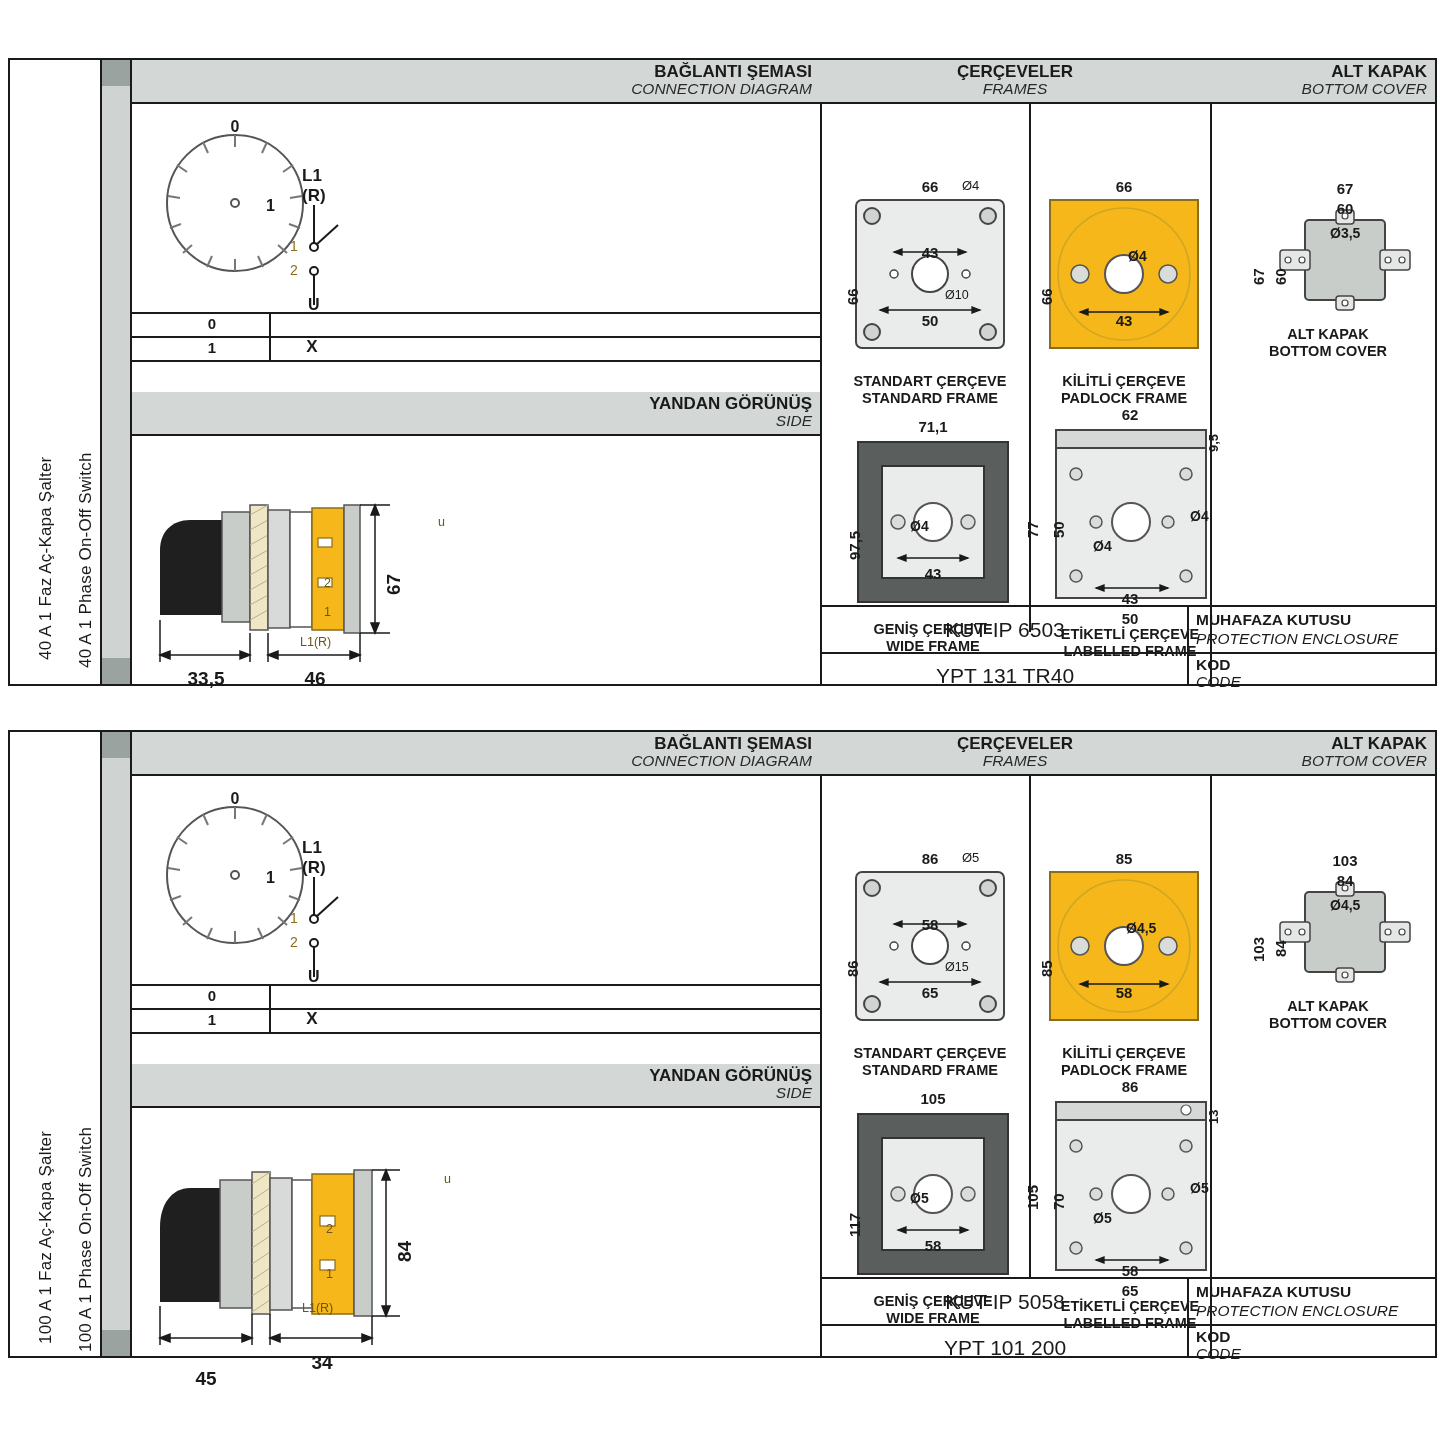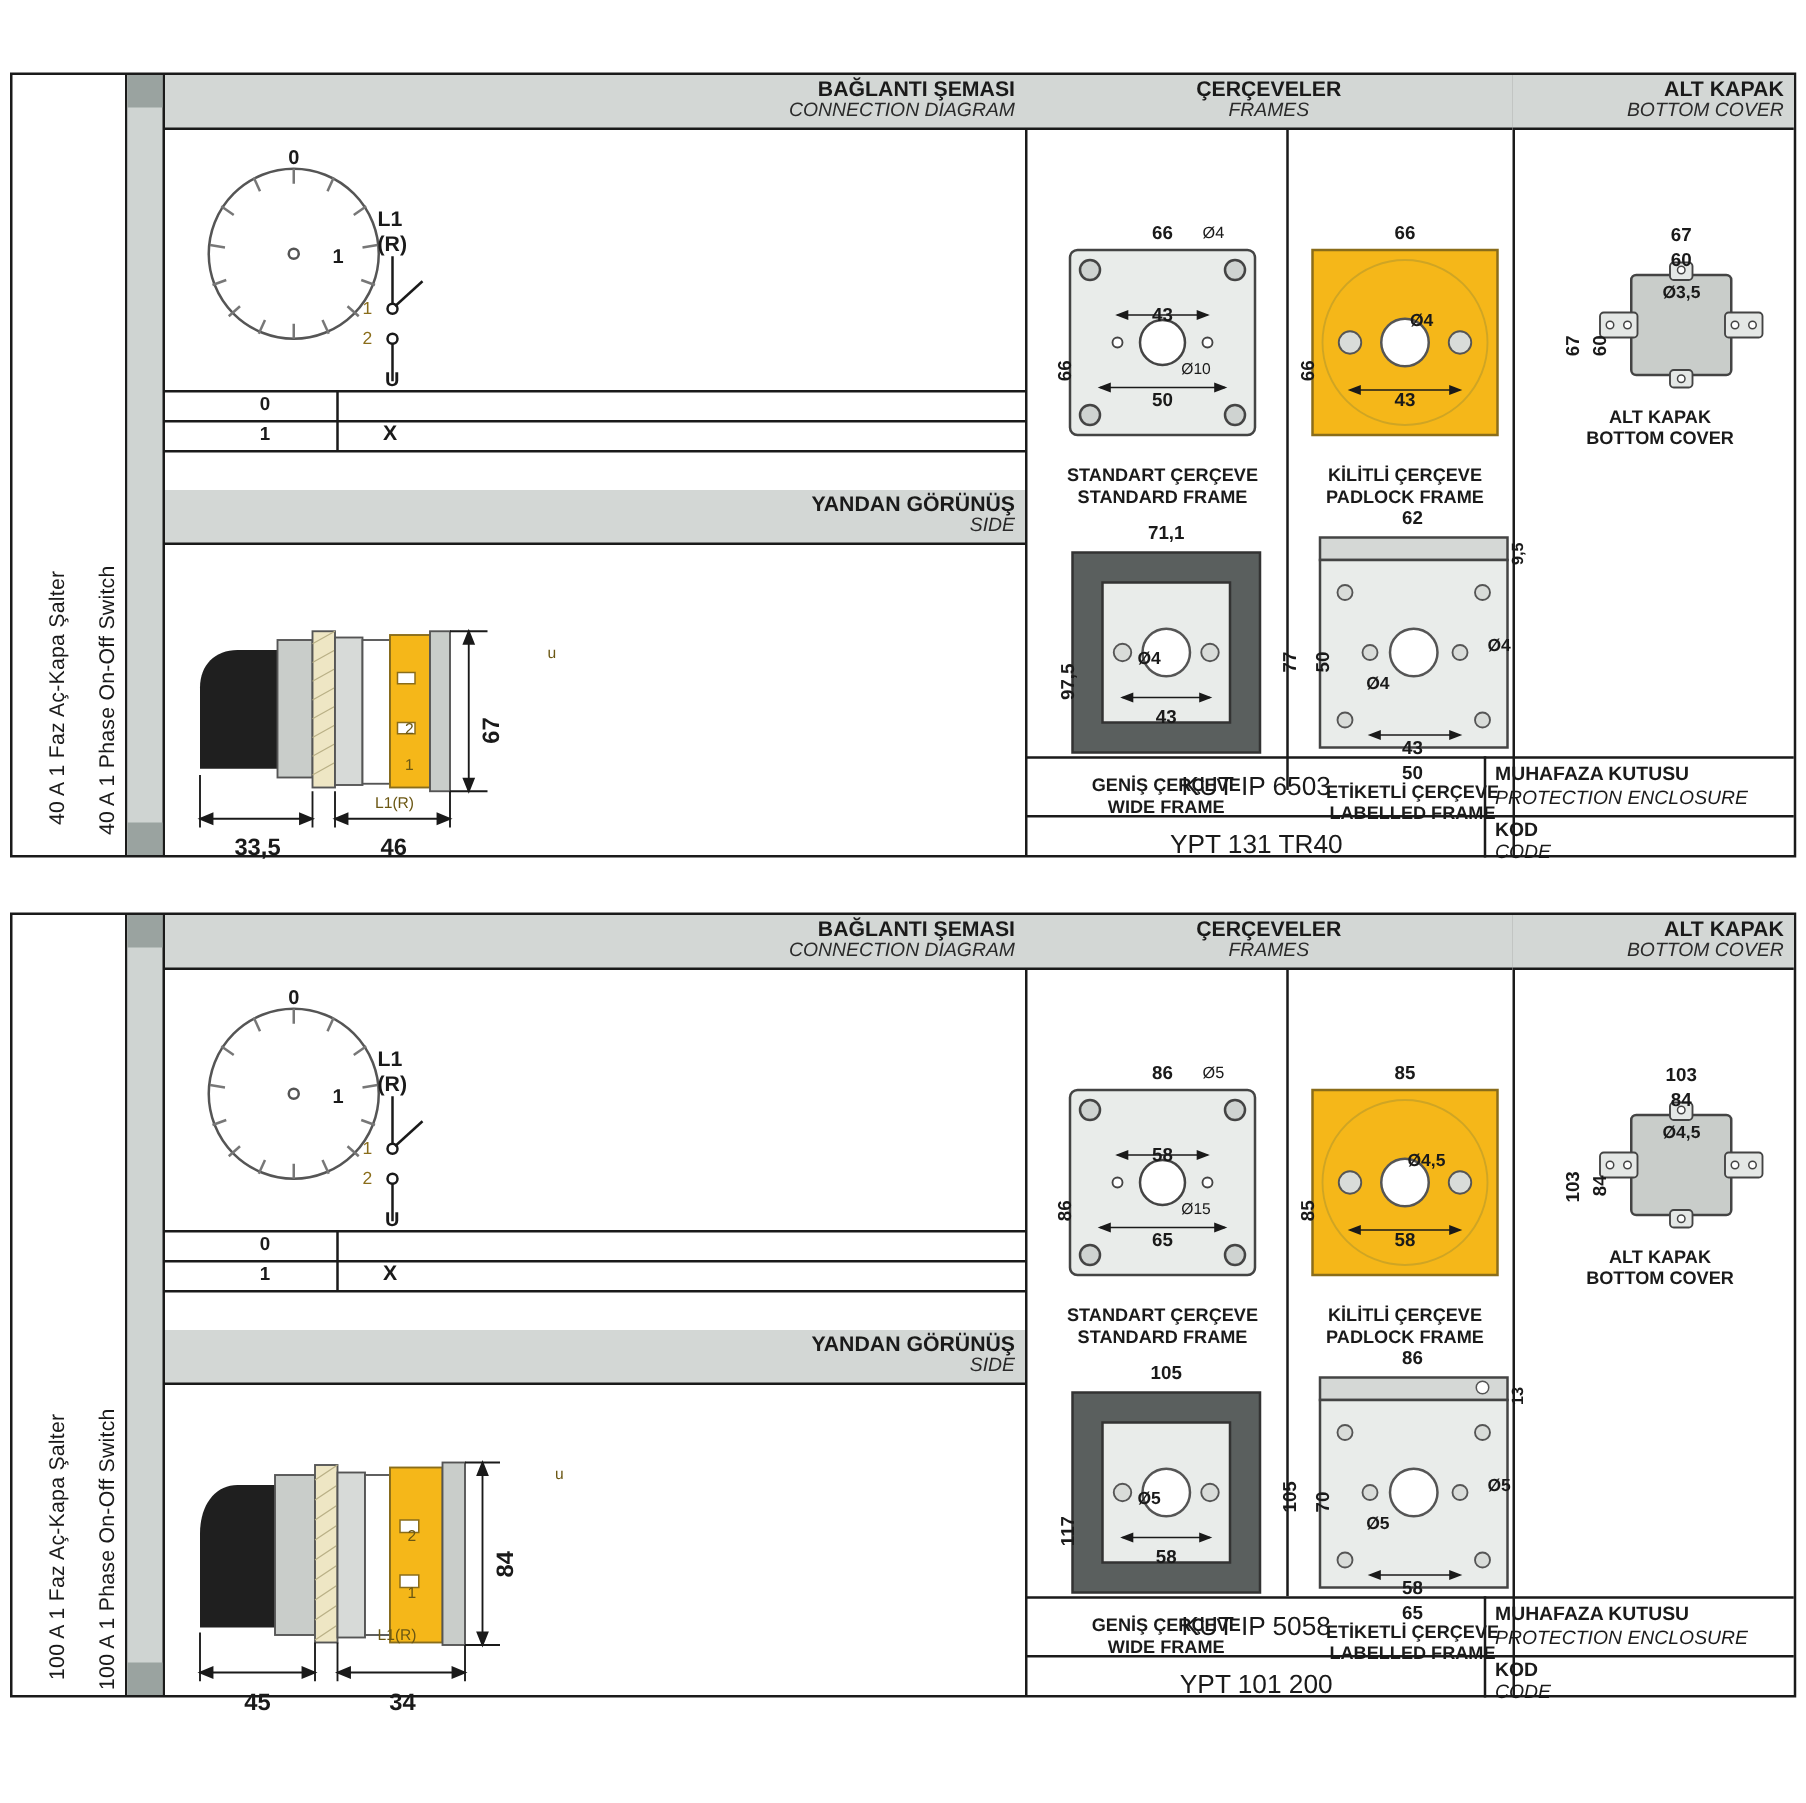--- a/index.html
+++ b/index.html
@@ -470,21 +470,21 @@
       <polygon points="222,216 212,212 212,220" fill="#1a1a1a"></polygon>
       <line x1="120" y1="192" x2="120" y2="223"></line>
       <line x1="222" y1="194" x2="222" y2="223"></line>
     </g>
   </svg>
   <div class="tx small" style="left:434px; top:440px; color:#6b5713;">u</div>
   <div class="tx small" style="left:316px; top:490px; color:#6b5713;">2</div>
   <div class="tx small" style="left:316px; top:535px; color:#6b5713;">1</div>
   <div class="tx small" style="left:292px; top:569px; color:#6b5713;">L1(R)</div>
   <div class="tx b vert" style="left:384px; top:530px; font-size:19px;">84</div>
-  <div class="tx b c" style="left:196px; top:620px; font-size:19px;">45</div>
+  <div class="tx b c" style="left:196px; top:636px; font-size:19px;">45</div>
   <div class="tx b c" style="left:312px; top:620px; font-size:19px;">34</div>
 
   <svg style="left:846px; top:140px;" width="160" height="165">
     <rect x="0" y="0" width="148" height="148" rx="6" fill="#e9ecea" stroke="#444" stroke-width="2"></rect>
     <circle cx="16" cy="16" r="8" fill="#cfd3d1" stroke="#444" stroke-width="2"></circle>
     <circle cx="132" cy="16" r="8" fill="#cfd3d1" stroke="#444" stroke-width="2"></circle>
     <circle cx="16" cy="132" r="8" fill="#cfd3d1" stroke="#444" stroke-width="2"></circle>
     <circle cx="132" cy="132" r="8" fill="#cfd3d1" stroke="#444" stroke-width="2"></circle>
     <circle cx="74" cy="74" r="18" fill="#ffffff" stroke="#444" stroke-width="2"></circle>
     <circle cx="38" cy="74" r="4" fill="#fff" stroke="#444" stroke-width="1.5"></circle>

